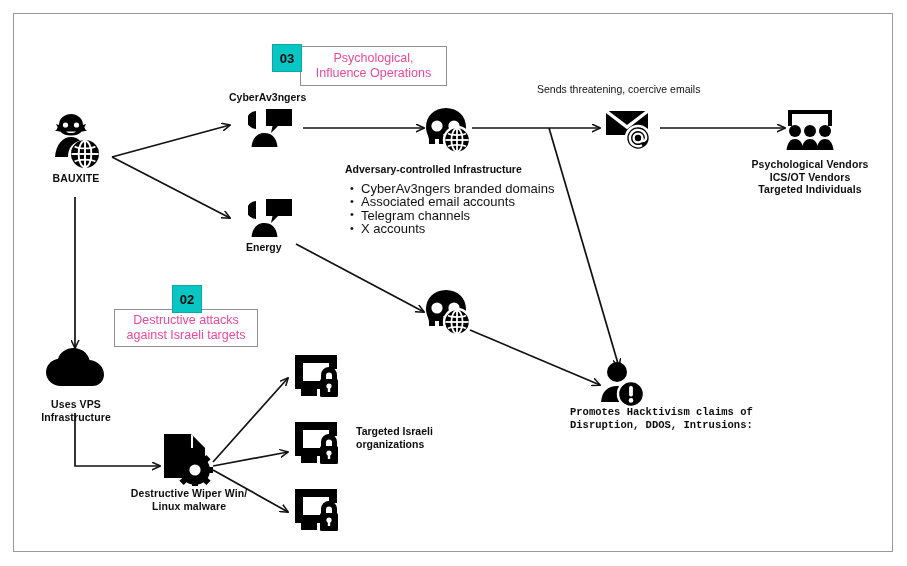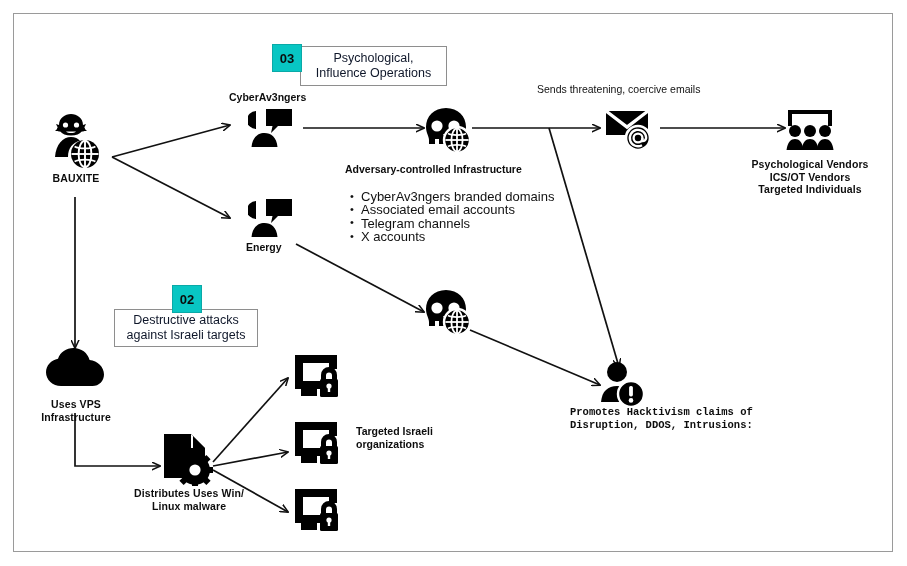--- a/index.html
+++ b/index.html
@@ -31,25 +31,25 @@
   .callout{position:absolute;}
   .callout .badge{
     position:absolute;left:0;top:0;width:30px;height:28px;
     background:#08c6c3;border:1px solid #0aa9a7;
     display:flex;align-items:center;justify-content:center;
     font-size:13px;font-weight:700;color:#0b0b0b;box-sizing:border-box;z-index:3;
   }
   .callout .box{
     position:absolute;background:#ffffff;border:1px solid #8e8e8e;
     box-sizing:border-box;display:flex;align-items:center;justify-content:center;
-    text-align:center;font-size:12.5px;line-height:15px;color:#0f172a;z-index:2;
+    text-align:center;font-size:12.5px;line-height:15px;color:#ec4899;z-index:2;
   }
   
   .blk{position:absolute;}
-  .blk .hd{font-size:10.5px;font-weight:700;line-height:13px;color:#0d0d0d;margin-bottom:14px;}
+  .blk .hd{font-size:10.5px;font-weight:700;line-height:13px;color:#0d0d0d;margin-bottom:6px;}
   .blk ul{margin:0;padding:0 0 0 16px;list-style:none;}
   .blk li{font-size:13px;line-height:13.4px;color:#111;position:relative;}
   .blk li:before{content:"\2022";position:absolute;left:-11px;top:-0.5px;font-size:11px;}
   .ic-wrap{position:absolute;}
 </style>
 </head>
 <body>
 
 <div id="canvas">
 
@@ -251,21 +251,21 @@
             <rect x="46" y="33" width="7" height="6"></rect>
           <rect x="21" y="22" width="6" height="7" transform="rotate(-45 24 25.5)"></rect>
           <rect x="43" y="43" width="6" height="7" transform="rotate(-45 46 46.5)"></rect>
           <rect x="43" y="22" width="6" height="7" transform="rotate(45 46 25.5)"></rect>
           <rect x="21" y="43" width="6" height="7" transform="rotate(45 24 46.5)"></rect>
         </g>
         <circle cx="35" cy="36" r="5.6" fill="#fff"></circle>
       </g>
     </svg>
   </div>
-  <div class="lbl" style="left:116px;top:487px;width:146px;">Distributes Uses Win/
+  <div class="lbl" style="left:116px;top:487px;width:146px;">Destructive Wiper Win/
 Linux malware</div>
 
   <div class="ic-wrap" style="left:295px;top:355px;">
     <svg class="icon" width="48" height="44" viewBox="0 0 48 44">
       <g fill="#000">
         <path d="M0 0 H42 V8 H8 V26 H28 V34 H0 Z"></path>
         <rect x="34" y="0" width="8" height="14"></rect>
         <path d="M6 34 H22 V41 H6 Z"></path>
         <path d="M26 20 A8 8 0 0 1 42 20 V25 H37 V20.5 A3 3 0 0 0 31 20.5 V25 H26 Z"></path>
         <rect x="25" y="24" width="18" height="18" rx="1.5"></rect>

